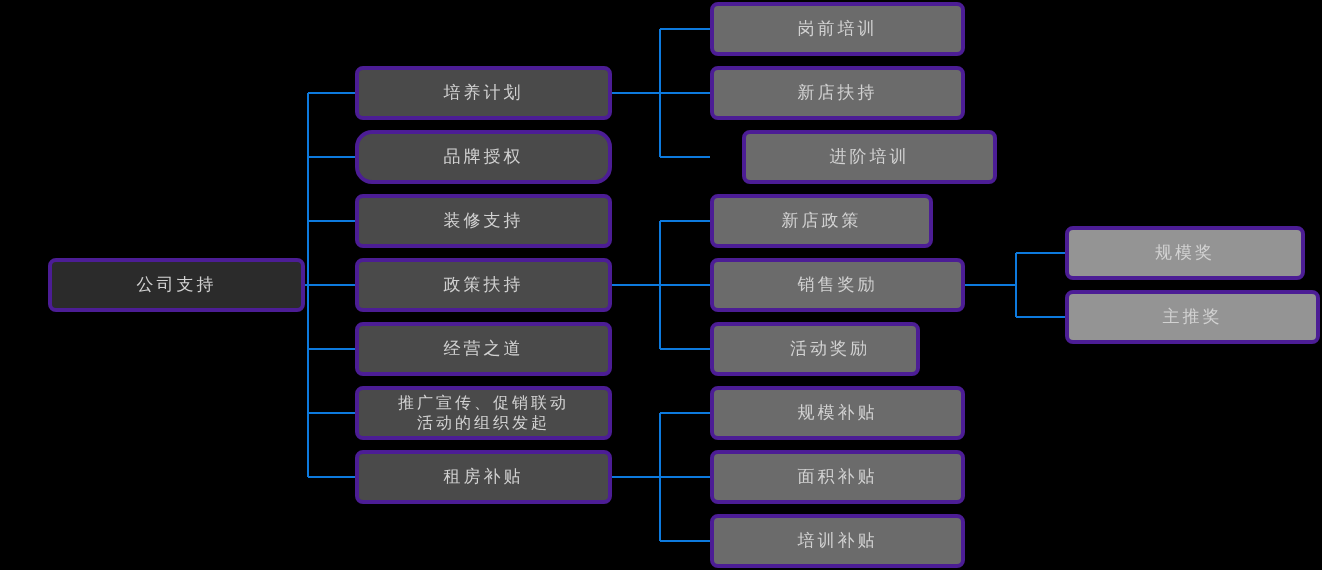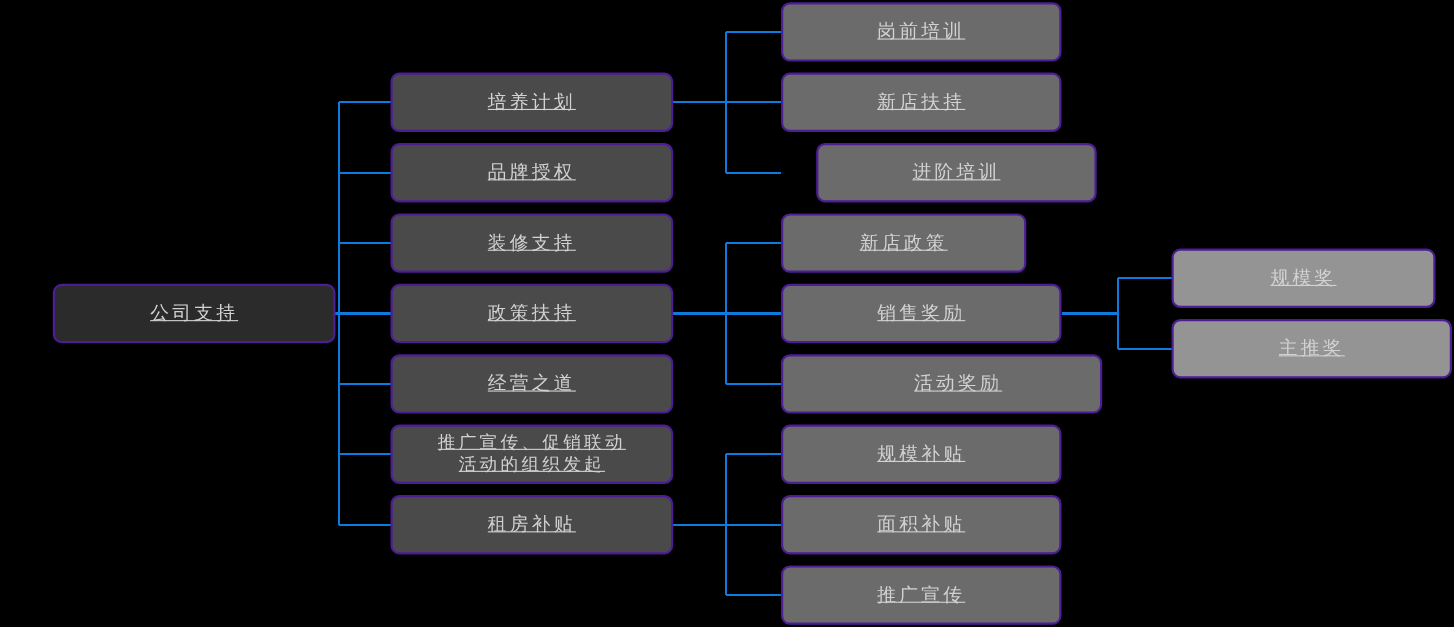--- a/index.html
+++ b/index.html
@@ -21,33 +21,32 @@
     position: absolute;
     left: 0;
     top: 0;
     width: 1322px;
     height: 570px;
     pointer-events: none;
   }
   .node {
     position: absolute;
     box-sizing: border-box;
-    border: 2px solid #4c1d95;
+    border: 4px solid #4c1d95;
     border-radius: 8px;
     display: flex;
     align-items: center;
     justify-content: center;
     text-align: center;
     color: #d2d2d2;
     letter-spacing: 3px;
     line-height: 1.28;
     font-size: 17px;
     padding: 0 6px;
     z-index: 2;
-    text-decoration: underline;
   }
   .node.level-0 { background: #2b2b2b; margin-left: 48px; }
   .node.level-1 { background: #4a4a4a; }
   .node.level-2 { background: #6b6b6b; }
   .node.level-3 { background: #949494; }
   .node .node-label {
     display: block;
     white-space: pre-line;
   }
 </style>
@@ -85,21 +84,21 @@
       <line x1="1016" y1="253" x2="1065" y2="253" stroke="#0d7ade" stroke-width="2" shape-rendering="crispEdges"></line>
       <line x1="1016" y1="317" x2="1065" y2="317" stroke="#0d7ade" stroke-width="2" shape-rendering="crispEdges"></line>
     </svg>
   <div id="node-layer">
       <div class="node level-0" style="left: 0px; top: 258px; width: 257px; height: 54px;">
         <span class="node-label">公司支持</span>
       </div>
       <div class="node level-1" style="left: 355px; top: 66px; width: 257px; height: 54px;">
         <span class="node-label">培养计划</span>
       </div>
-      <div class="node level-1" style="left: 355px; top: 130px; width: 257px; height: 54px;">
+      <div class="node level-1" style="left: 355px; top: 130px; width: 257px; height: 54px; border-radius: 17px;">
         <span class="node-label">品牌授权</span>
       </div>
       <div class="node level-1" style="left: 355px; top: 194px; width: 257px; height: 54px;">
         <span class="node-label">装修支持</span>
       </div>
       <div class="node level-1" style="left: 355px; top: 258px; width: 257px; height: 54px;">
         <span class="node-label">政策扶持</span>
       </div>
       <div class="node level-1" style="left: 355px; top: 322px; width: 257px; height: 54px;">
         <span class="node-label">经营之道</span>
@@ -119,31 +118,31 @@
       </div>
       <div class="node level-2" style="left: 742px; top: 130px; width: 255px; height: 54px;">
         <span class="node-label">进阶培训</span>
       </div>
       <div class="node level-2" style="left: 710px; top: 194px; width: 223px; height: 54px;">
         <span class="node-label">新店政策</span>
       </div>
       <div class="node level-2" style="left: 710px; top: 258px; width: 255px; height: 54px;">
         <span class="node-label">销售奖励</span>
       </div>
-      <div class="node level-2" style="left: 710px; top: 322px; width: 292px; height: 54px; padding-left: 36px;">
+      <div class="node level-2" style="left: 710px; top: 322px; width: 210px; height: 54px; padding-left: 36px;">
         <span class="node-label">活动奖励</span>
       </div>
       <div class="node level-2" style="left: 710px; top: 386px; width: 255px; height: 54px;">
         <span class="node-label">规模补贴</span>
       </div>
       <div class="node level-2" style="left: 710px; top: 450px; width: 255px; height: 54px;">
         <span class="node-label">面积补贴</span>
       </div>
       <div class="node level-2" style="left: 710px; top: 514px; width: 255px; height: 54px;">
-        <span class="node-label">推广宣传</span>
+        <span class="node-label">培训补贴</span>
       </div>
       <div class="node level-3" style="left: 1065px; top: 226px; width: 240px; height: 54px;">
         <span class="node-label">规模奖</span>
       </div>
       <div class="node level-3" style="left: 1065px; top: 290px; width: 255px; height: 54px;">
         <span class="node-label">主推奖</span>
       </div>
     </div>
 </div>
 

